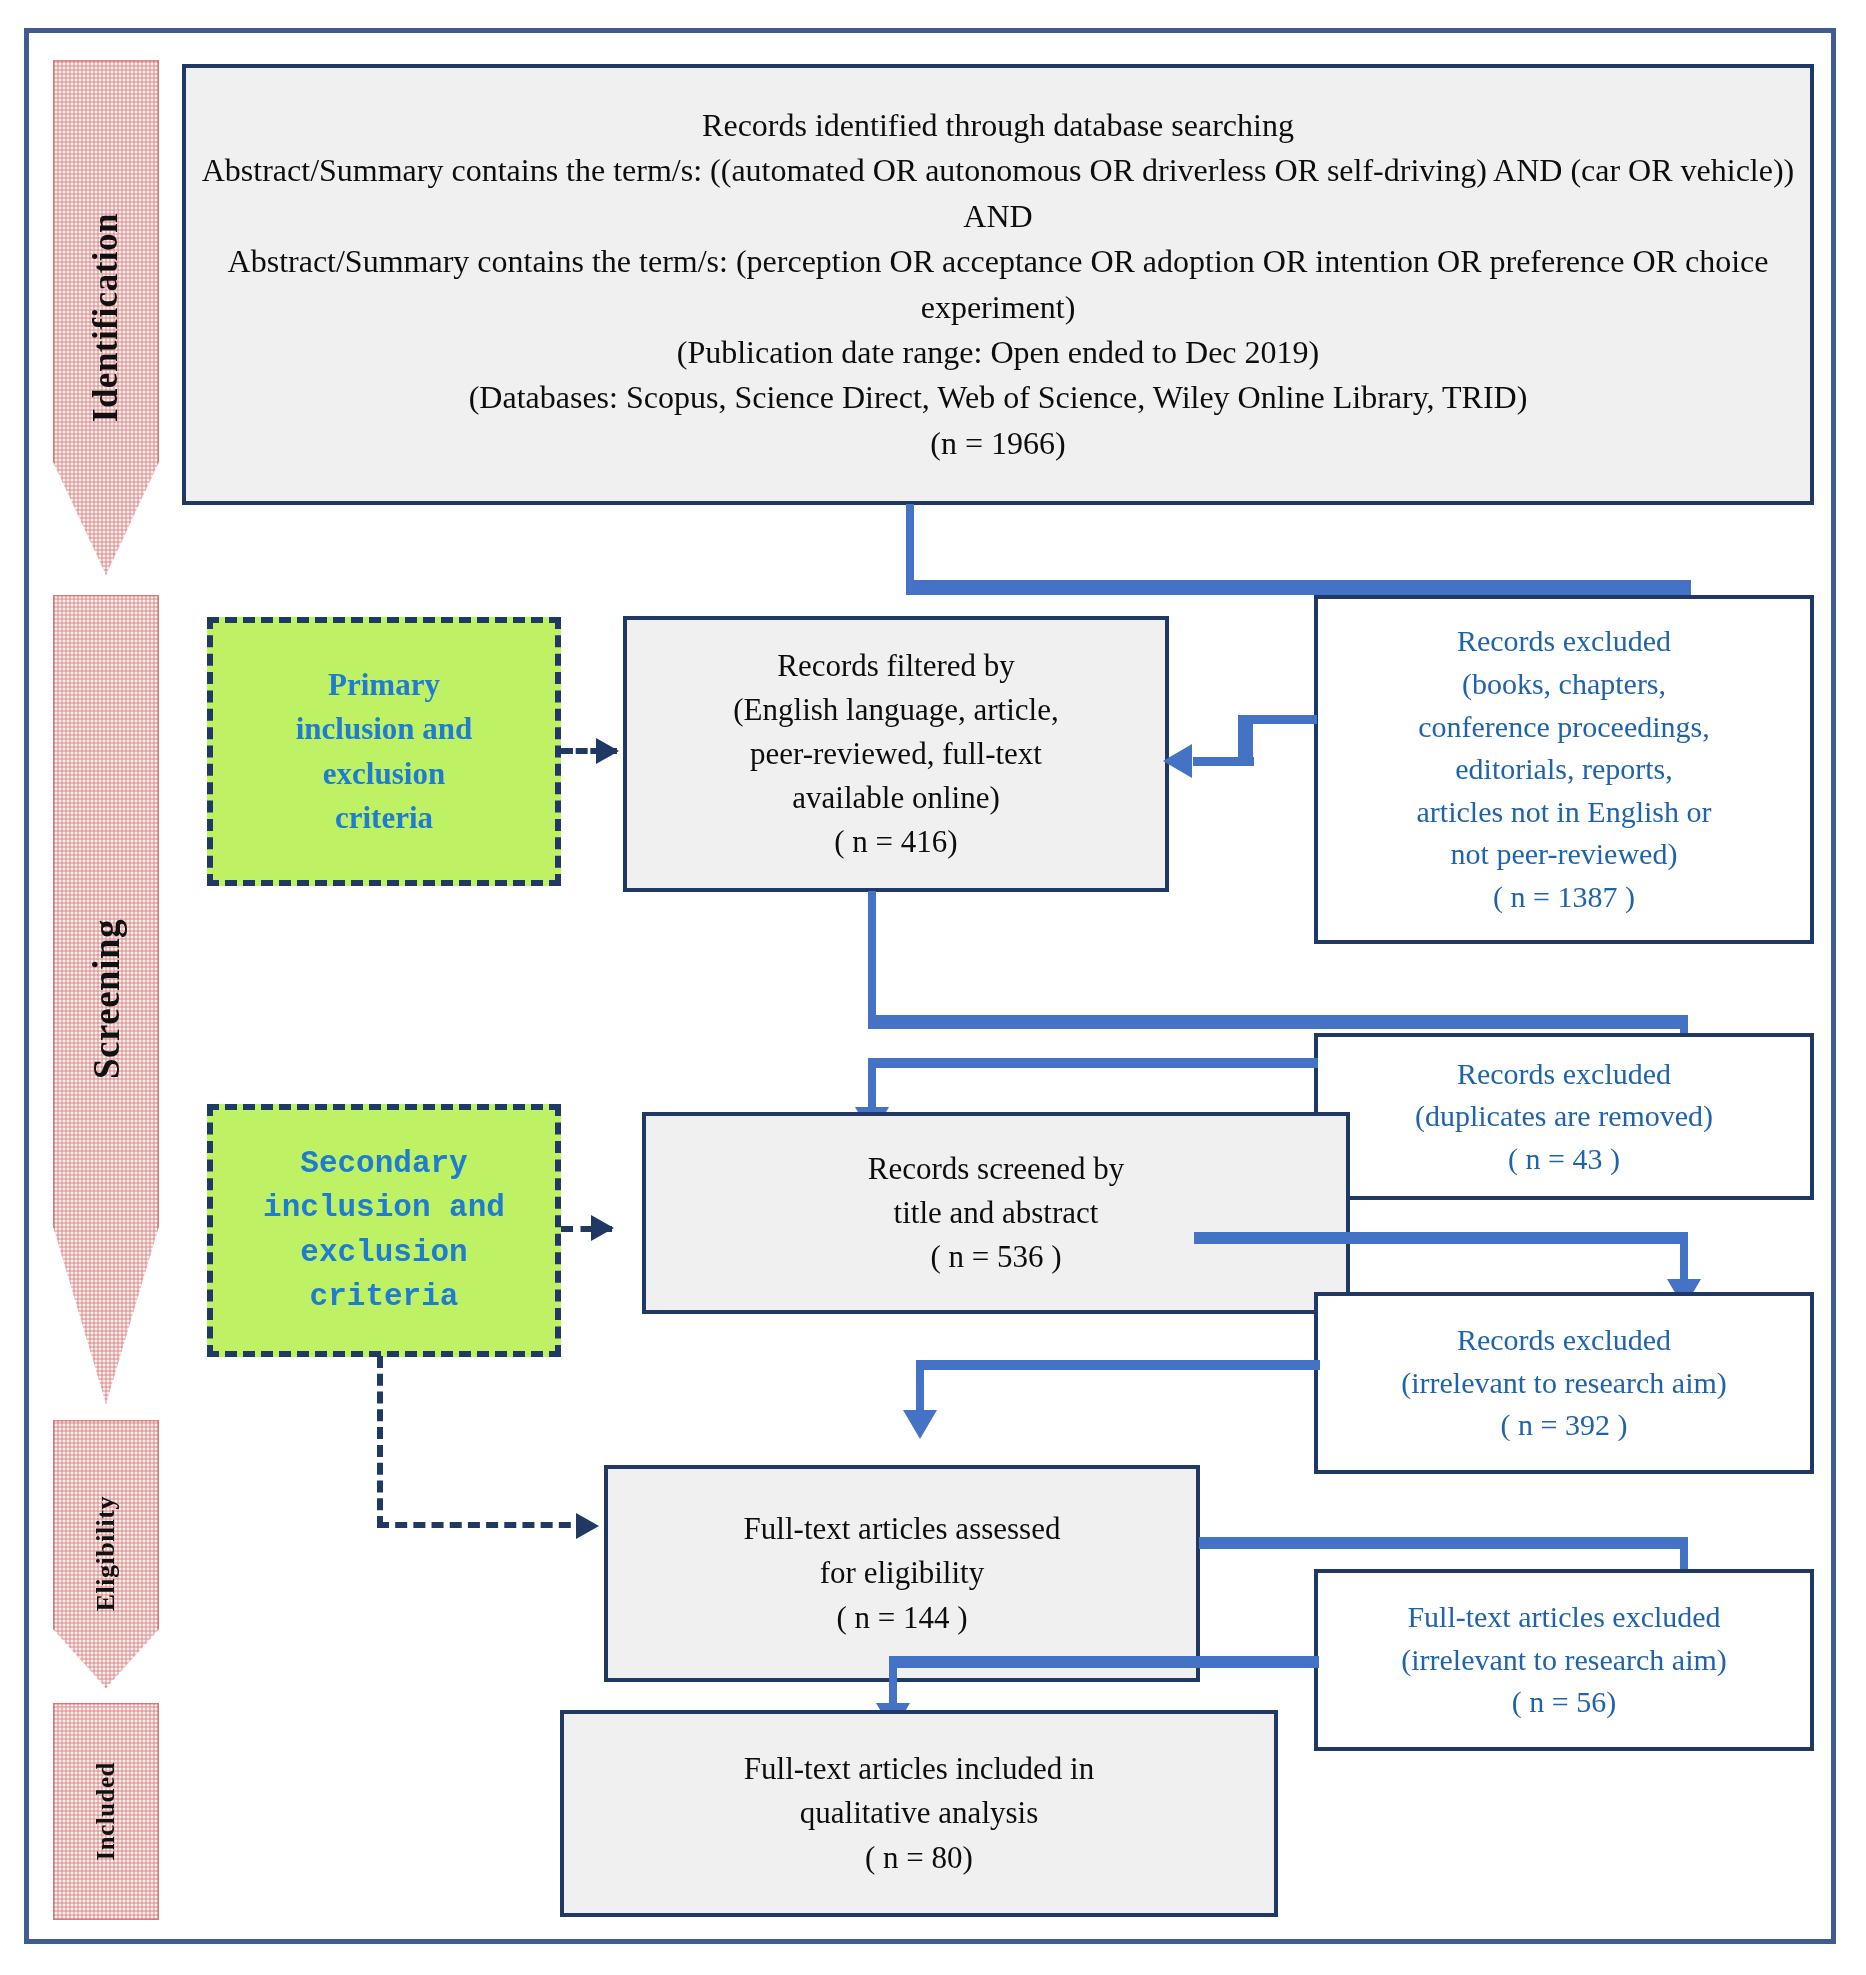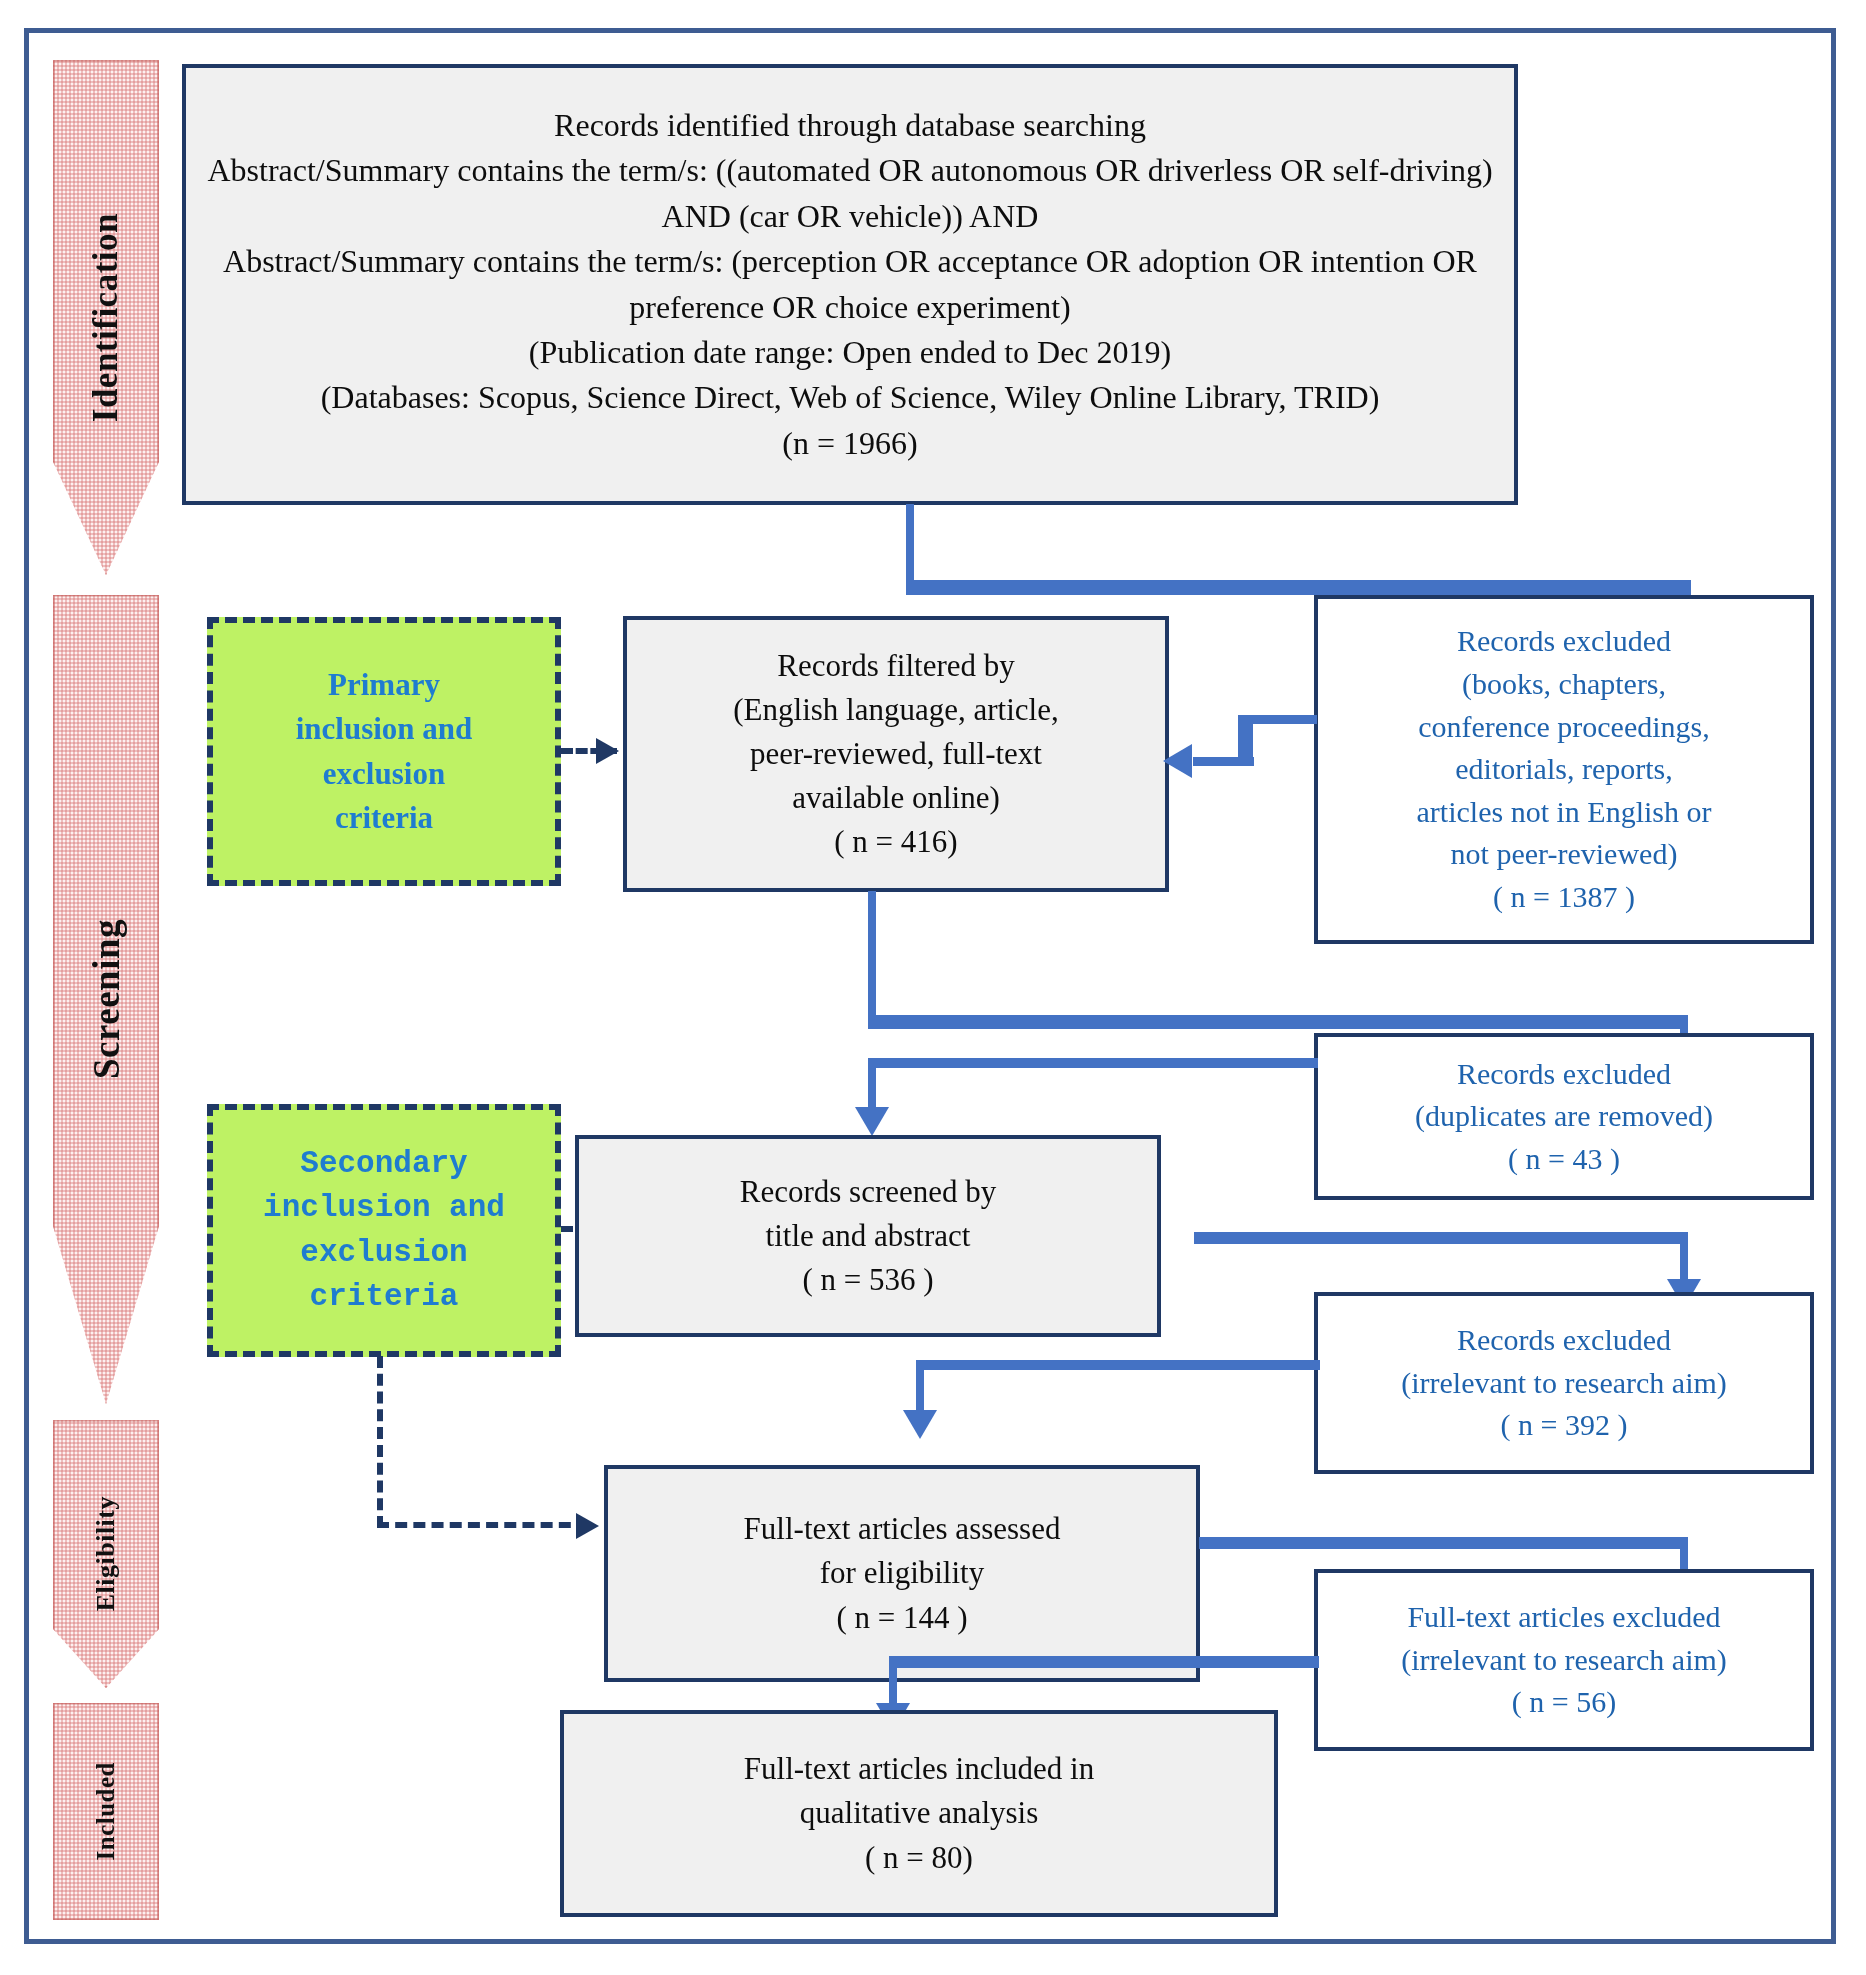--- a/index.html
+++ b/index.html
@@ -116,21 +116,21 @@
   </div>
 
   <div class="stage chev" style="left:53px;top:1420px;width:106px;height:268px;">
     <span class="vlabel" style="font-size:26px;">Eligibility</span>
   </div>
 
   <div class="stage" style="left:53px;top:1703px;width:106px;height:217px;border:none;box-shadow:inset 0 0 0 1.5px rgba(192,80,77,.55);">
     <span class="vlabel" style="font-size:25px;">Included</span>
   </div>
 
-  <div class="node solid" style="left:182px;top:64px;width:1336px;height:441px;font-size:32px;">
+  <div class="node solid" style="left:182px;top:64px;width:1632px;height:441px;font-size:32px;">
     <span class="txt">Records identified through database searching
 Abstract/Summary contains the term/s: ((automated OR autonomous OR driverless OR self-driving) AND (car OR vehicle)) AND
 Abstract/Summary contains the term/s: (perception OR acceptance OR adoption OR intention OR preference  OR choice experiment)
 (Publication date range: Open ended  to Dec 2019)
 (Databases: Scopus, Science Direct, Web of Science, Wiley Online Library, TRID)
 (n = 1966)</span>
   </div>
 
   <div class="conn" style="left:906px;top:504px;width:8px;height:82px;"></div>
   <div class="conn" style="left:906px;top:580px;width:784px;height:15px;"></div>
@@ -192,21 +192,21 @@
 criteria</span>
   </div>
 
   <div class="dashline dash-h" style="left:561px;top:1226px;width:51px;"></div>
   <div class="arrow right-dk" style="left:591px;top:1215px;"></div>
 
   <div class="dashline dash-v" style="left:377px;top:1356px;height:172px;"></div>
   <div class="dashline dash-h" style="left:377px;top:1522px;width:212px;"></div>
   <div class="arrow right-dk" style="left:576px;top:1513px;"></div>
 
-  <div class="node solid" style="left:575px;top:1112px;width:586px;height:202px;font-size:31px;margin-top:23px;">
+  <div class="node solid" style="left:642px;top:1112px;width:708px;height:202px;font-size:31px;">
     <span class="txt">Records screened by
 title and abstract
 ( n = 536 )</span>
   </div>
 
   <div class="conn" style="left:1194px;top:1232px;width:494px;height:12px;"></div>
   <div class="conn" style="left:1680px;top:1232px;width:8px;height:57px;"></div>
   <div class="arrow down" style="left:1667px;top:1279px;"></div>
 
   <div class="node excl" style="left:1314px;top:1292px;width:500px;height:182px;font-size:30px;">

